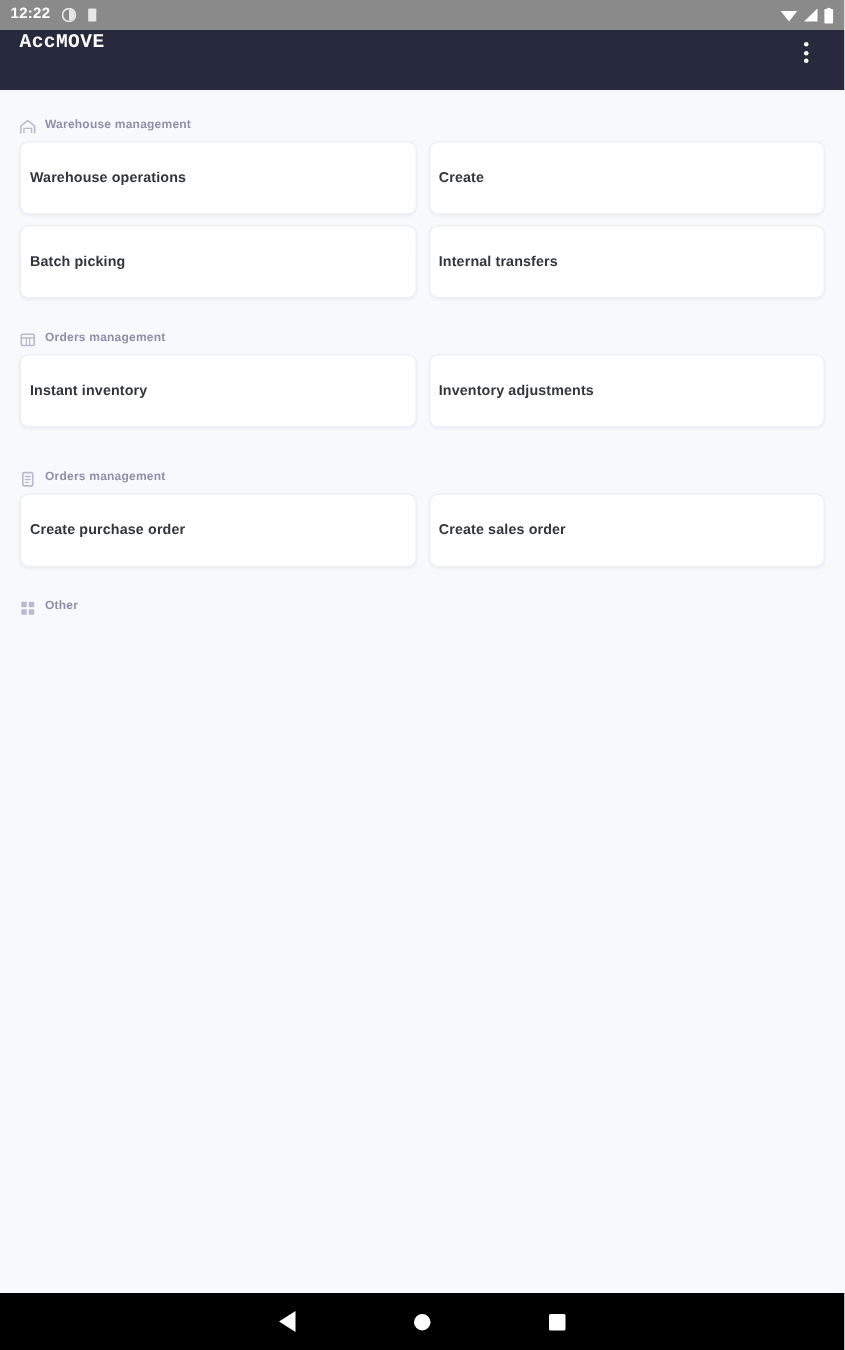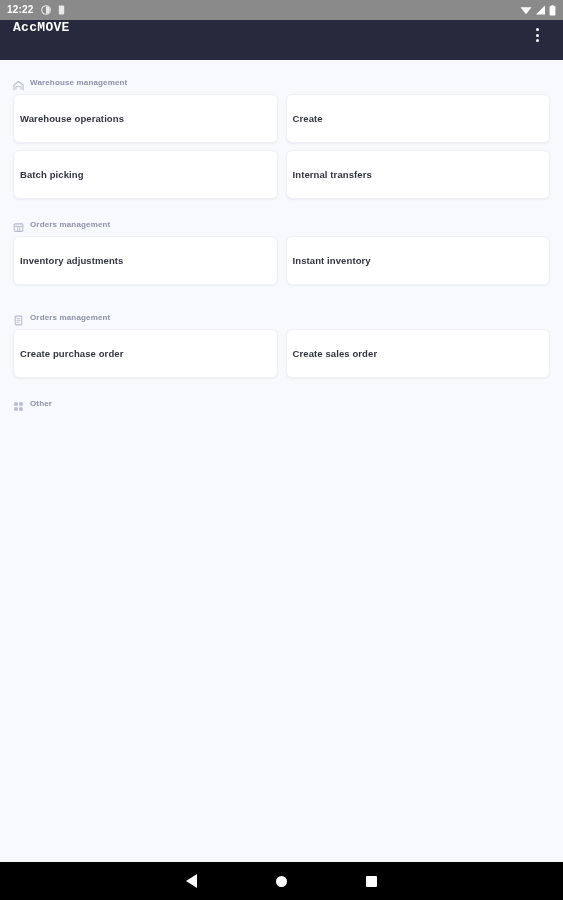--- a/index.html
+++ b/index.html
@@ -284,24 +284,24 @@
           <svg width="11" height="11" viewBox="0 0 12 12">
             <rect x="1.3" y="2" width="9.4" height="8.2" rx="1" fill="none" stroke="#a3a6c2" stroke-width="1.2"></rect>
             <path d="M1.3 4.7 L10.7 4.7" stroke="#a3a6c2" stroke-width="1.1"></path>
             <path d="M5 4.7 L5 10.2 M7.4 4.7 L7.4 10.2" stroke="#a3a6c2" stroke-width="1"></path>
           </svg>
         </span>
         <span class="section-title">Orders management</span>
       </div>
       <div class="card-row">
         <div class="card">
+          <span class="card-label">Instant inventory</span>
+        </div>
+        <div class="card">
           <span class="card-label">Inventory adjustments</span>
-        </div>
-        <div class="card">
-          <span class="card-label">Instant inventory</span>
         </div>
       </div>
       <div class="card-row">
         <div class="spacer-half"></div>
       </div>
     </div>
 
     <div class="section">
       <div class="section-header">
         <span class="section-icon">

